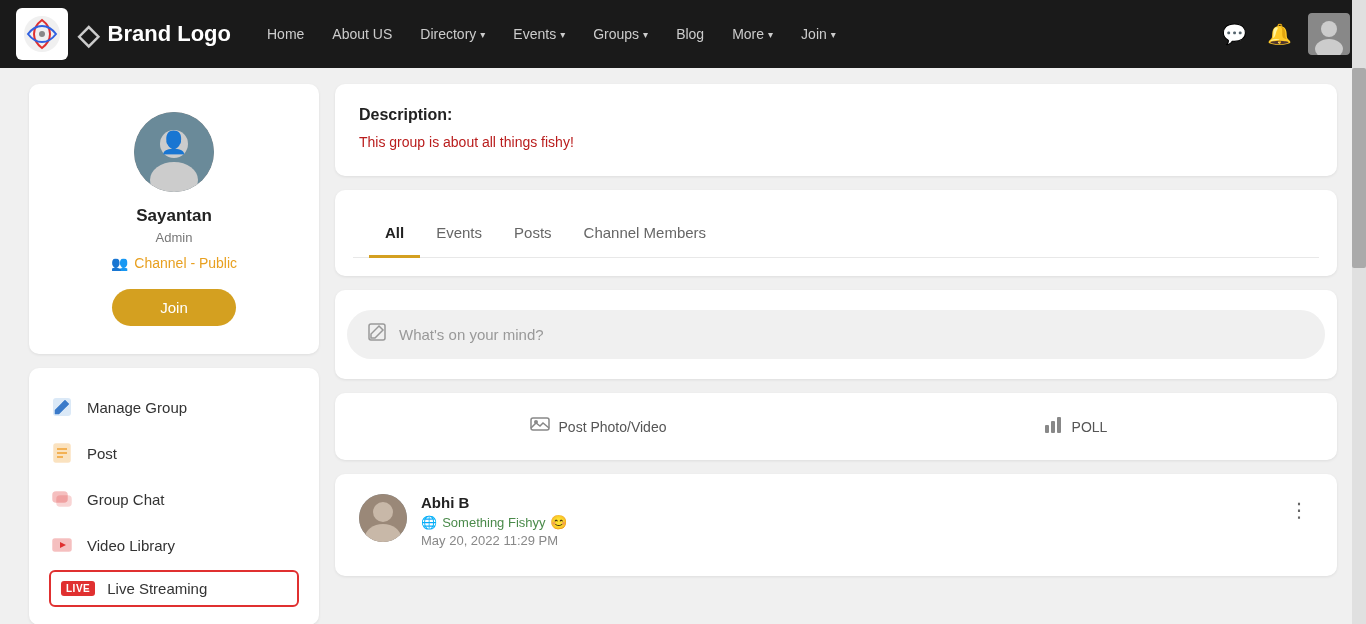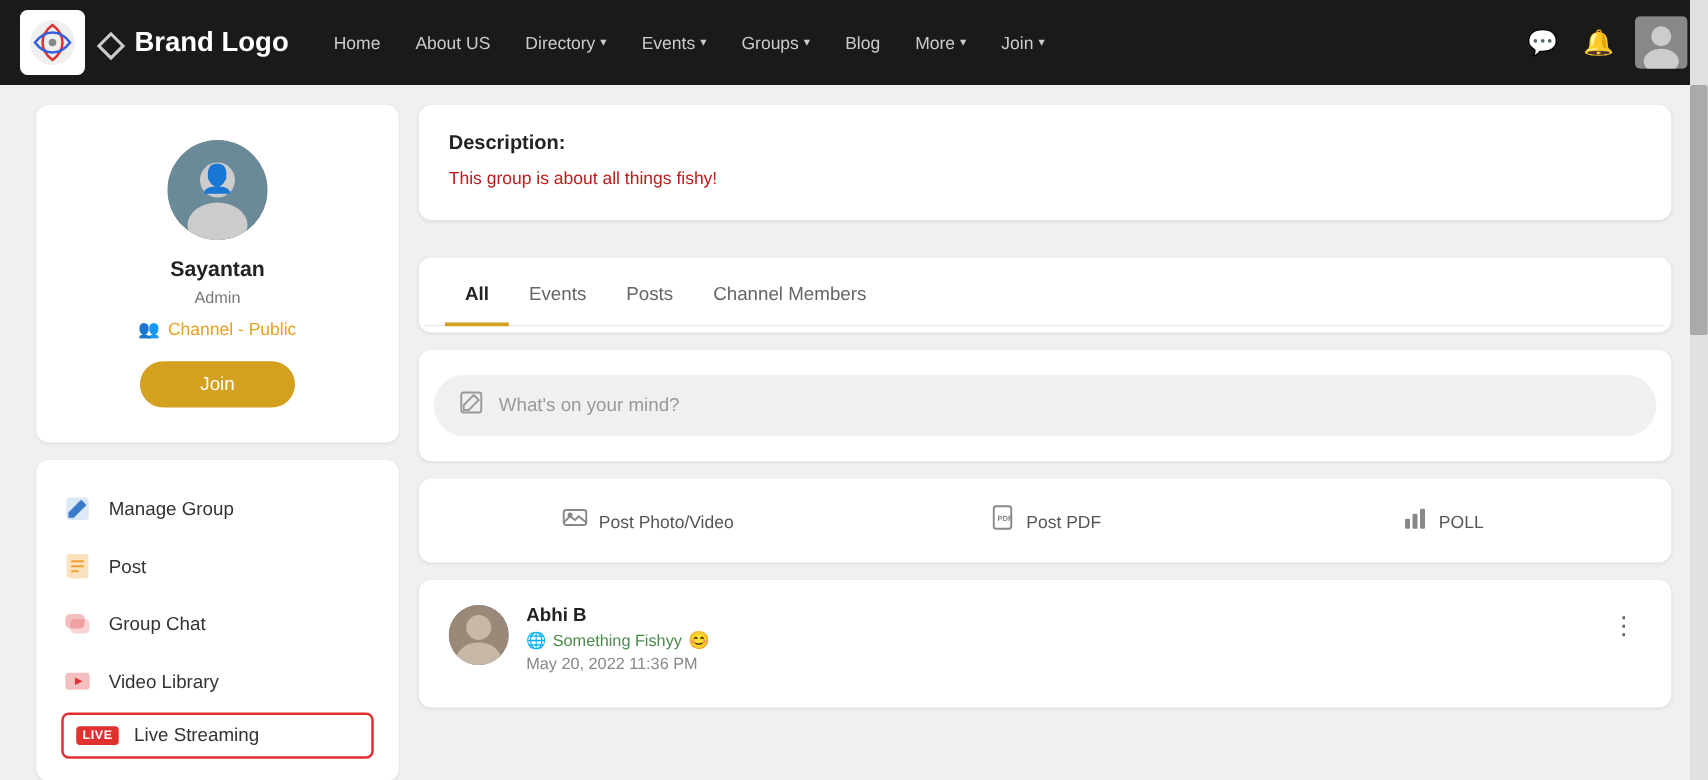--- a/index.html
+++ b/index.html
@@ -224,21 +224,21 @@
     .desc-label {
       font-size: 16px;
       font-weight: 600;
       color: #222;
       margin-bottom: 10px;
     }
     .desc-text {
       font-size: 14px;
       color: #b91c1c;
     }
-    .tabs-card { padding: 5px; overflow: hidden; margin-top: 16px; }
+    .tabs-card { padding: 18px; overflow: hidden; }
     .tabs-list {
       display: flex;
       border-bottom: 1px solid #e8e8e8;
       padding: 0 16px;
     }
     .tab-item {
       padding: 16px 16px 14px;
       font-size: 15px;
       color: #666;
       cursor: pointer;
@@ -491,29 +491,20 @@
               <rect x="2" y="5" width="18" height="12" rx="2" fill="none" stroke="#888" stroke-width="1.5"></rect>
               <circle cx="7" cy="9" r="2" fill="#888"></circle>
               <path d="M2 15 L7 10 L11 13 L14 10 L20 15" fill="none" stroke="#888" stroke-width="1.5"></path>
             </svg>
           </span>
           <span>Post Photo/Video</span>
         </div>
         <div class="action-btn">
           <span class="action-icon">
             <svg width="22" height="22" viewBox="0 0 22 22">
-              <rect x="4" y="2" width="14" height="18" rx="2" fill="none" stroke="#888" stroke-width="1.5"></rect>
-              <text x="7" y="14" font-size="6" fill="#888" font-weight="bold">PDF</text>
-            </svg>
-          </span>
-          <span>Post PDF</span>
-        </div>
-        <div class="action-btn">
-          <span class="action-icon">
-            <svg width="22" height="22" viewBox="0 0 22 22">
               <rect x="3" y="12" width="4" height="8" fill="#888" rx="1"></rect>
               <rect x="9" y="8" width="4" height="12" fill="#888" rx="1"></rect>
               <rect x="15" y="4" width="4" height="16" fill="#888" rx="1"></rect>
             </svg>
           </span>
           <span>POLL</span>
         </div>
       </div>
     </div>
 
@@ -527,20 +518,20 @@
               <ellipse cx="24" cy="44" rx="18" ry="14" fill="#c8b8a8"></ellipse>
             </svg>
           </div>
           <div>
             <div class="post-author-name">Abhi B</div>
             <div class="post-source">
               <span>🌐</span>
               <span>Something Fishyy</span>
               <span class="post-source-emoji">😊</span>
             </div>
-            <div class="post-time">May 20, 2022 11:36 PM</div>
+            <div class="post-time">May 20, 2022 11:29 PM</div>
           </div>
         </div>
         <div class="more-dots">⋮</div>
       </div>
     </div>
   </div>
 </div>
 
 </body></html>

